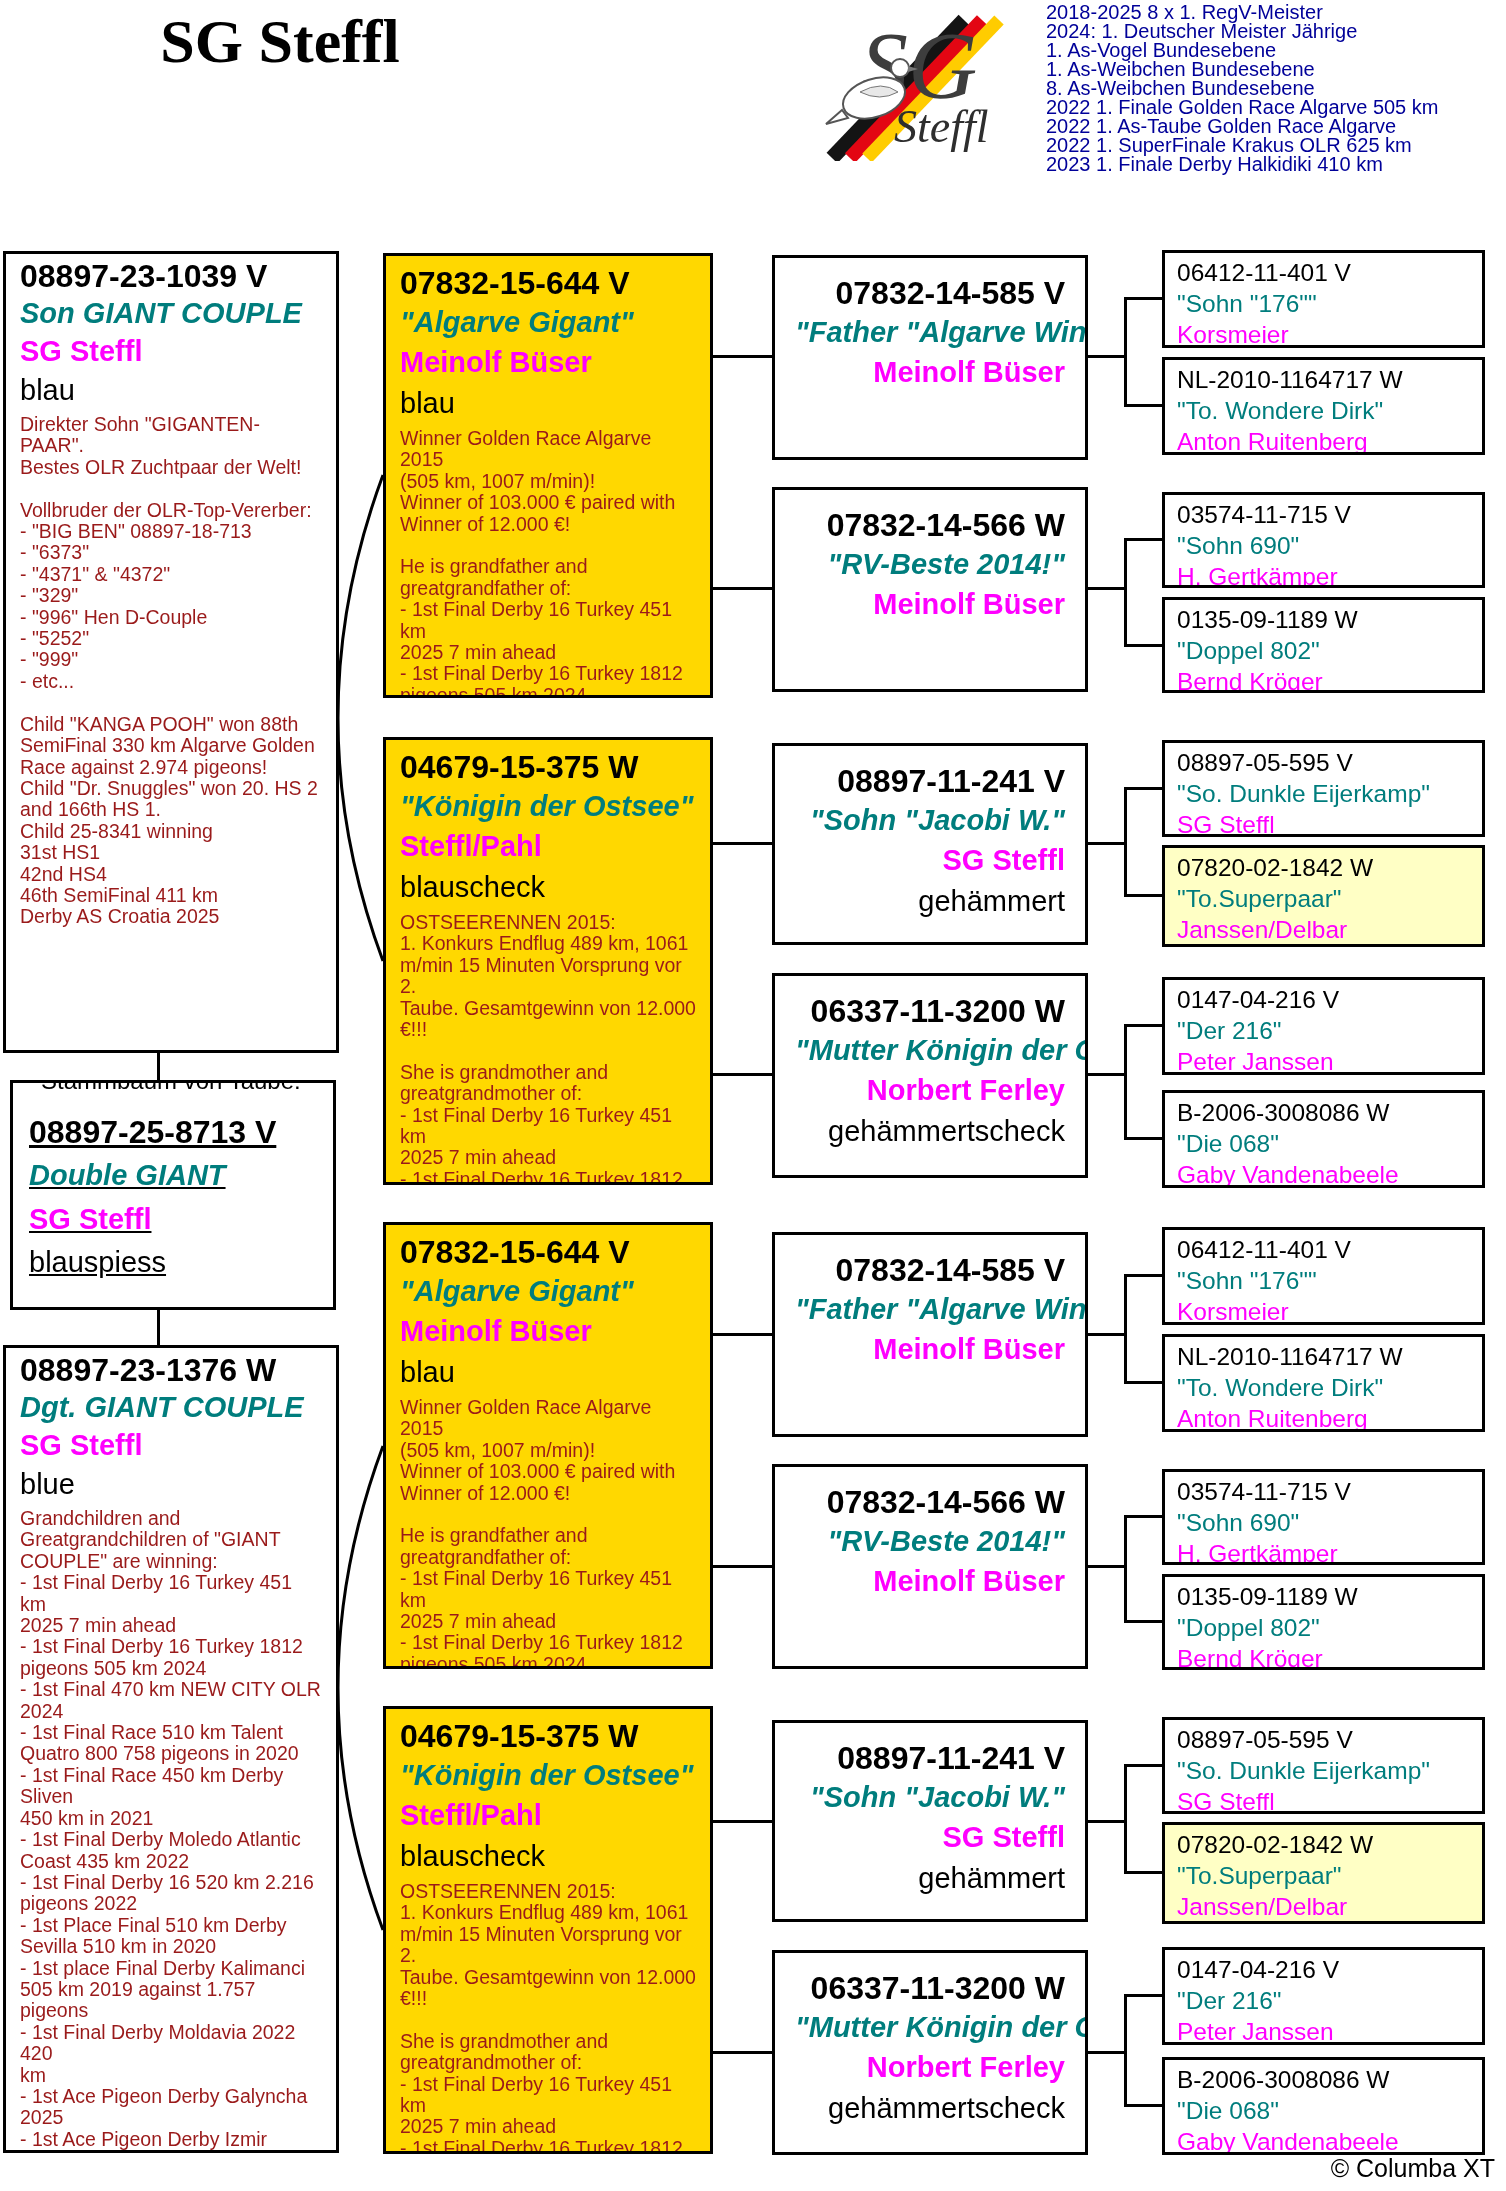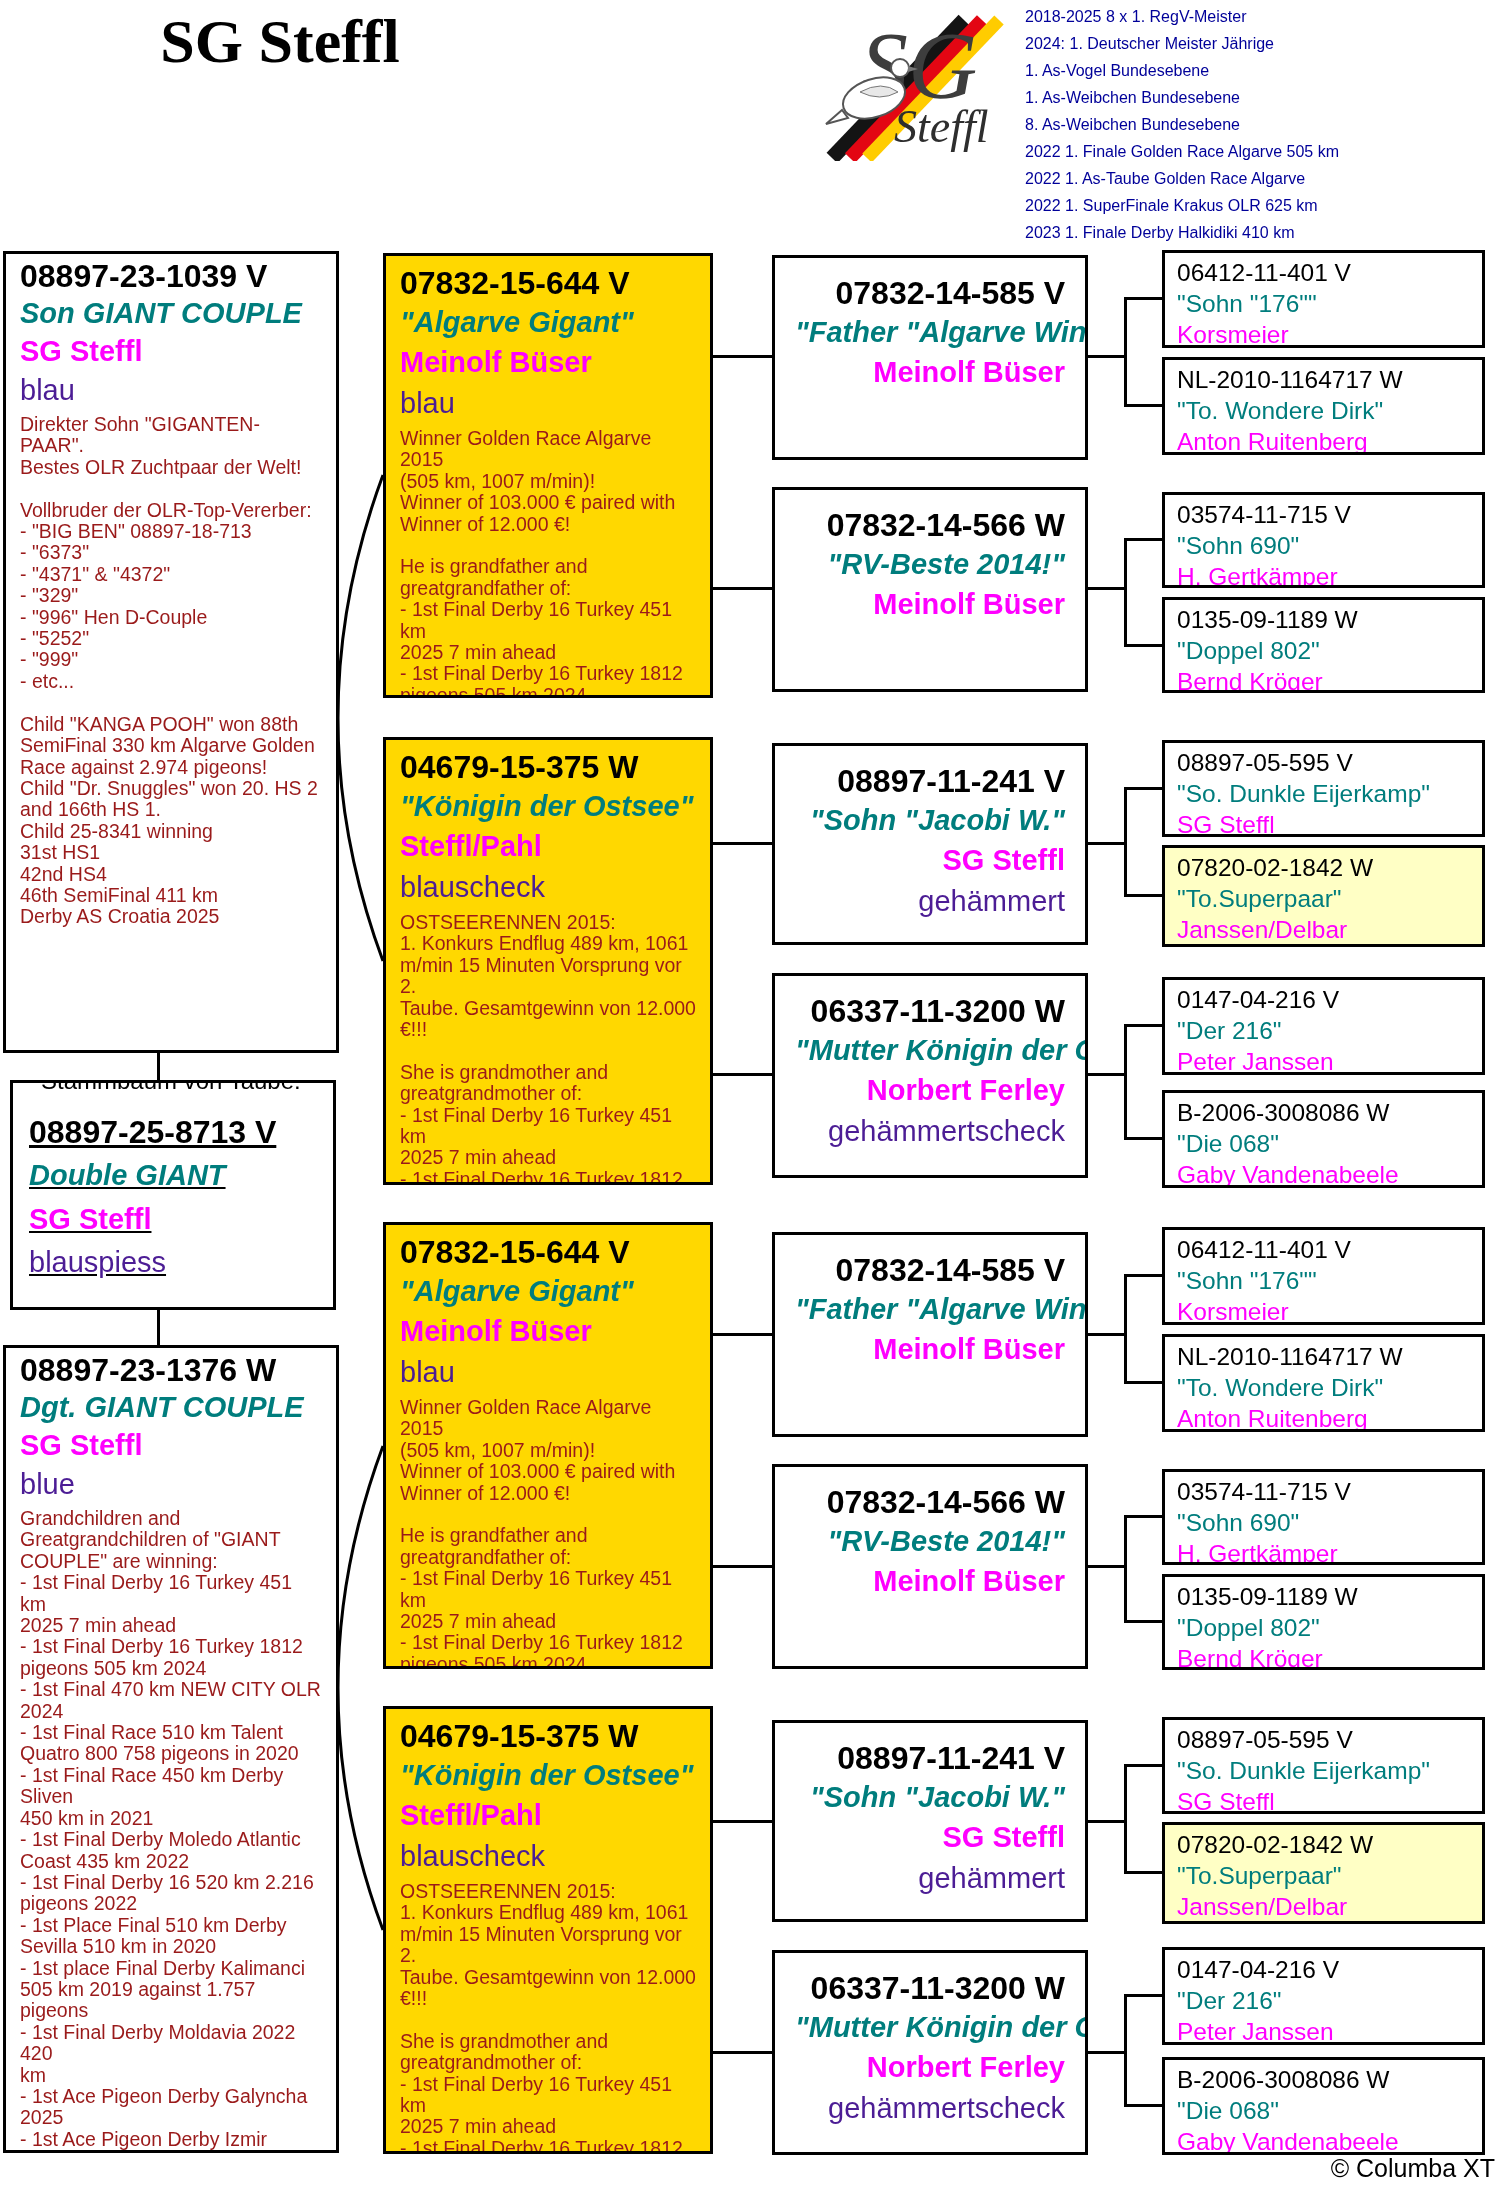--- a/index.html
+++ b/index.html
@@ -3,30 +3,30 @@
 <meta charset="utf-8">
 <style>
   html,body{margin:0;padding:0;background:#fff;}
   #canvas{position:relative;width:1506px;height:2191px;background:#fff;overflow:hidden;
           font-family:"Liberation Sans",sans-serif;}
   
   .brand{position:absolute;left:20px;top:6px;width:520px;text-align:center;}
   .brand h1{margin:0;font-family:"Liberation Serif",serif;font-weight:bold;font-size:62px;color:#000;line-height:70px;}
   .brand .addr{font-style:italic;font-size:40px;color:#000;line-height:48px;}
   .brand .contact{font-weight:bold;font-size:27px;color:#000;line-height:34px;}
-  .achv{position:absolute;left:1025px;top:3px;width:455px;color:#000099;font-size:16px;line-height:27px;white-space:pre-line;}
+  .achv{position:absolute;left:1046px;top:3px;width:455px;color:#000099;font-size:20px;line-height:19px;white-space:pre-line;}
   .logo{position:absolute;left:812px;top:6px;width:210px;height:155px;}
   
   .pbox{position:absolute;box-sizing:border-box;background:#fff;border:3px solid #000;overflow:hidden;padding:8px 14px;}
   .pbox.gold{background:#ffd800;}
   .pbox.paleyellow{background:#ffffc5;}
   .pid{font-weight:bold;font-size:32px;line-height:38px;color:#000;white-space:nowrap;}
   .pname{font-weight:bold;font-style:italic;font-size:29px;line-height:40px;color:#007d7d;white-space:nowrap;}
   .pbreeder{font-weight:bold;font-size:29px;line-height:40px;color:#ff00ff;white-space:nowrap;}
-  .pcolor{font-size:29px;line-height:42px;color:#4c1d95;white-space:nowrap;}
+  .pcolor{font-size:29px;line-height:42px;color:#000000;white-space:nowrap;}
   .pbody{margin-top:4px;font-size:19.5px;line-height:21.4px;color:#9a1a1a;white-space:pre-line;}
   .col1{padding-top:4px;}
   .col1 .pid{line-height:36px;}
   .col1 .pname,.col1 .pbreeder{line-height:38px;}
   .col1 .pcolor{line-height:40px;}
   .col3{padding:16px 20px;text-align:right;}
   .small{padding:4px 12px;}
   .small .pid,.small .pname,.small .pbreeder{font-weight:normal;font-style:normal;font-size:24.5px;line-height:31px;}
   .subject{padding-top:28px;padding-left:16px;text-decoration:underline;}
   .subject .pid{line-height:42px;}

